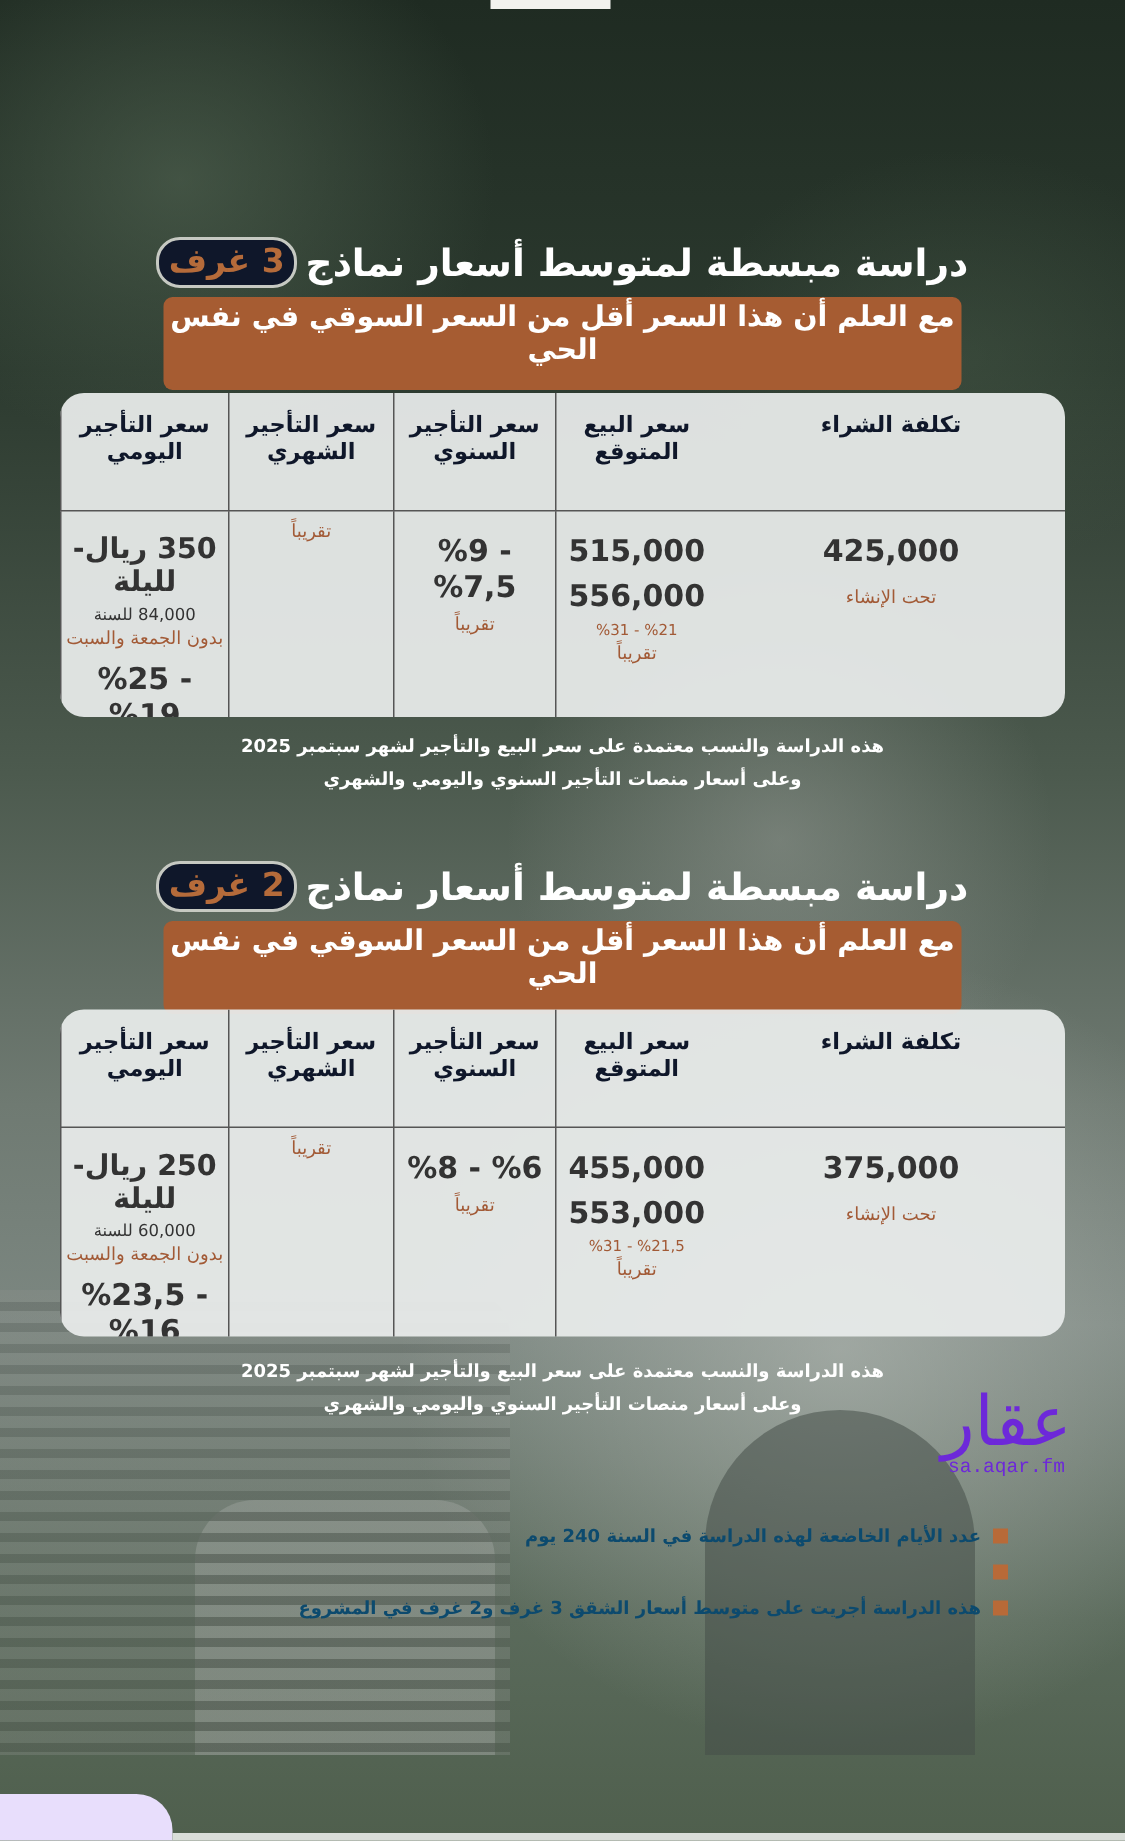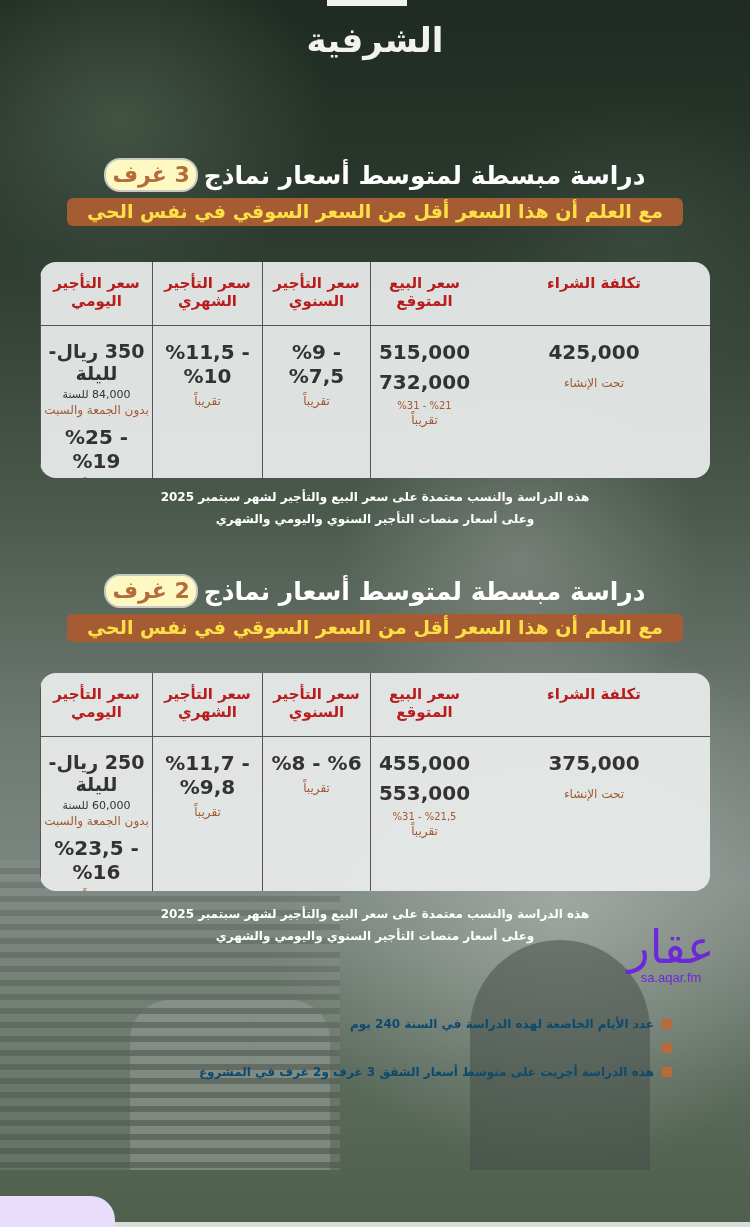--- a/index.html
+++ b/index.html
@@ -38,62 +38,61 @@
   }
   .logo .bar { width:80px; height:6px; background:#f2f2ee; margin:0 auto; position:relative; left:-8px; }
   .logo .name { font-size:34px; line-height:40px; margin-top:14px; }
   .section { position:absolute; left:0; width:750px; }
   .title-row {
     display:flex; justify-content:center; align-items:center; gap:6px;
     color:#ffffff; font-weight:bold; font-size:25px;
   }
   .room-badge {
     border:2px solid #c6c9c2; border-radius:16px; padding:0 6px;
-    background:#fef9c3; color:#b56b3a; font-size:22px; line-height:30px;
+    background:#0f172a; color:#b56b3a; font-size:22px; line-height:30px;
   }
   .subtitle {
-    margin:6px auto 0; width:616px; text-align:center;
-    background:#a65c32; color:#fde047; font-weight:bold; font-size:19px;
-    border-radius:6px; padding:2px 0 4px;
+    margin:6px auto 0; width:532px; text-align:center;
+    background:#a65c32; color:#ffffff; font-weight:bold; font-size:19px;
+    border-radius:6px; padding:2px 0 16px;
   }
   .table {
     position:absolute; left:40px; width:670px;
     background:rgba(232,235,234,0.94); border-radius:16px; overflow:hidden;
     display:grid; grid-template-columns: 112px 110px 108px 108px 232px;
   }
   .cell { border-left:1.5px solid #555; text-align:center; color:#333; }
   .cell:last-child { border-left:none; }
-  .hcell { border-bottom:1.5px solid #555; color:#b91c1c; font-weight:bold; font-size:15px; line-height:18px; padding:12px 4px 13px; height:38px; }
+  .hcell { border-bottom:1.5px solid #555; color:#0f172a; font-weight:bold; font-size:15px; line-height:18px; padding:12px 4px 28px; height:38px; }
   .big { font-size:20px; font-weight:bold; color:#333; direction:ltr; margin-top:14px; }
   .small-orange { color:#a25a36; font-size:12px; margin-top:6px; }
   .small-dark { color:#333; font-size:11px; font-weight:normal; margin-top:4px; }
   .pct-line { color:#a25a36; font-size:10px; direction:ltr; margin-top:6px; }
   .notes {
     position:absolute; left:0; width:750px; text-align:center; color:#fff;
     font-size:12px; font-weight:bold; line-height:22px;
   }
   .bullets { position:absolute; right:38px; top:1000px; color:#0c4a6e; font-size:12px; font-weight:bold; }
   .bullets li { list-style:none; display:flex; align-items:center; gap:8px; height:24px; }
   .bullets .sq { width:10px; height:10px; background:#b86a38; display:inline-block; }
   .aqar { position:absolute; left:606px; top:924px; width:130px; text-align:center; color:#6d28d9; }
   .aqar .ar { font-size:46px; line-height:46px; }
-  .aqar .en { font-size:13px; font-family:Liberation Sans, sans-serif; direction:ltr; }
+  .aqar .en { font-size:13px; font-family:Liberation Mono, monospace; direction:ltr; }
   .corner { position:absolute; left:0; top:1196px; width:115px; height:31px; background:#e8defc; border-radius:0 24px 0 0; }
   .bottom-line { position:absolute; left:115px; top:1222px; width:635px; height:5px; background:#d9ddd8; }
 </style>
 </head>
 <body>
 
 <div class="coins"></div>
 <div class="coins2"></div>
 <div class="arch"></div>
 
 <div class="logo">
   <div class="bar"></div>
-  <div class="name">الشرفية</div>
 </div>
 
 <div class="section" style="top:158px;">
   <div class="title-row">
     <span>دراسة مبسطة لمتوسط أسعار نماذج</span>
     <span class="room-badge">3 غرف</span>
   </div>
   <div class="subtitle">مع العلم أن هذا السعر أقل من السعر السوقي في نفس الحي</div>
 </div>
 
@@ -105,30 +104,29 @@
   <div class="cell hcell" style="direction:rtl; border-left:none;">تكلفة الشراء</div>
 
   <div class="cell">
     <div class="big" style="direction:rtl;font-size:19px;">350 ريال- لليلة</div>
     <div class="small-dark" style="direction:rtl;">84,000 للسنة</div>
     <div class="small-orange" style="direction:rtl;margin-top:2px;">بدون الجمعة والسبت</div>
     <div class="big" style="margin-top:8px;">%25 - %19</div>
     <div class="small-orange">تقريباً</div>
   </div>
   <div class="cell">
-    <div class="big">%11,5 - %10</div>
     <div class="small-orange">تقريباً</div>
   </div>
   <div class="cell">
     <div class="big">%9 - %7,5</div>
     <div class="small-orange">تقريباً</div>
   </div>
   <div class="cell">
     <div class="big">515,000</div>
-    <div class="big" style="margin-top:6px;">732,000</div>
+    <div class="big" style="margin-top:6px;">556,000</div>
     <div class="pct-line">%31  -  %21</div>
     <div class="small-orange" style="margin-top:2px;">تقريباً</div>
   </div>
   <div class="cell" style="border-left:none;">
     <div class="big">425,000</div>
     <div class="small-orange" style="margin-top:12px;">تحت الإنشاء</div>
   </div>
 </div>
 
 <div class="notes" style="top:486px;">
@@ -152,21 +150,20 @@
   <div class="cell hcell" style="direction:rtl; border-left:none;">تكلفة الشراء</div>
 
   <div class="cell">
     <div class="big" style="direction:rtl;font-size:19px;">250 ريال- لليلة</div>
     <div class="small-dark" style="direction:rtl;">60,000 للسنة</div>
     <div class="small-orange" style="direction:rtl;margin-top:2px;">بدون الجمعة والسبت</div>
     <div class="big" style="margin-top:8px;">%23,5 - %16</div>
     <div class="small-orange">تقريباً</div>
   </div>
   <div class="cell">
-    <div class="big">%11,7 - %9,8</div>
     <div class="small-orange">تقريباً</div>
   </div>
   <div class="cell">
     <div class="big">%8 - %6</div>
     <div class="small-orange">تقريباً</div>
   </div>
   <div class="cell">
     <div class="big">455,000</div>
     <div class="big" style="margin-top:6px;">553,000</div>
     <div class="pct-line">%31  -  %21,5</div>

